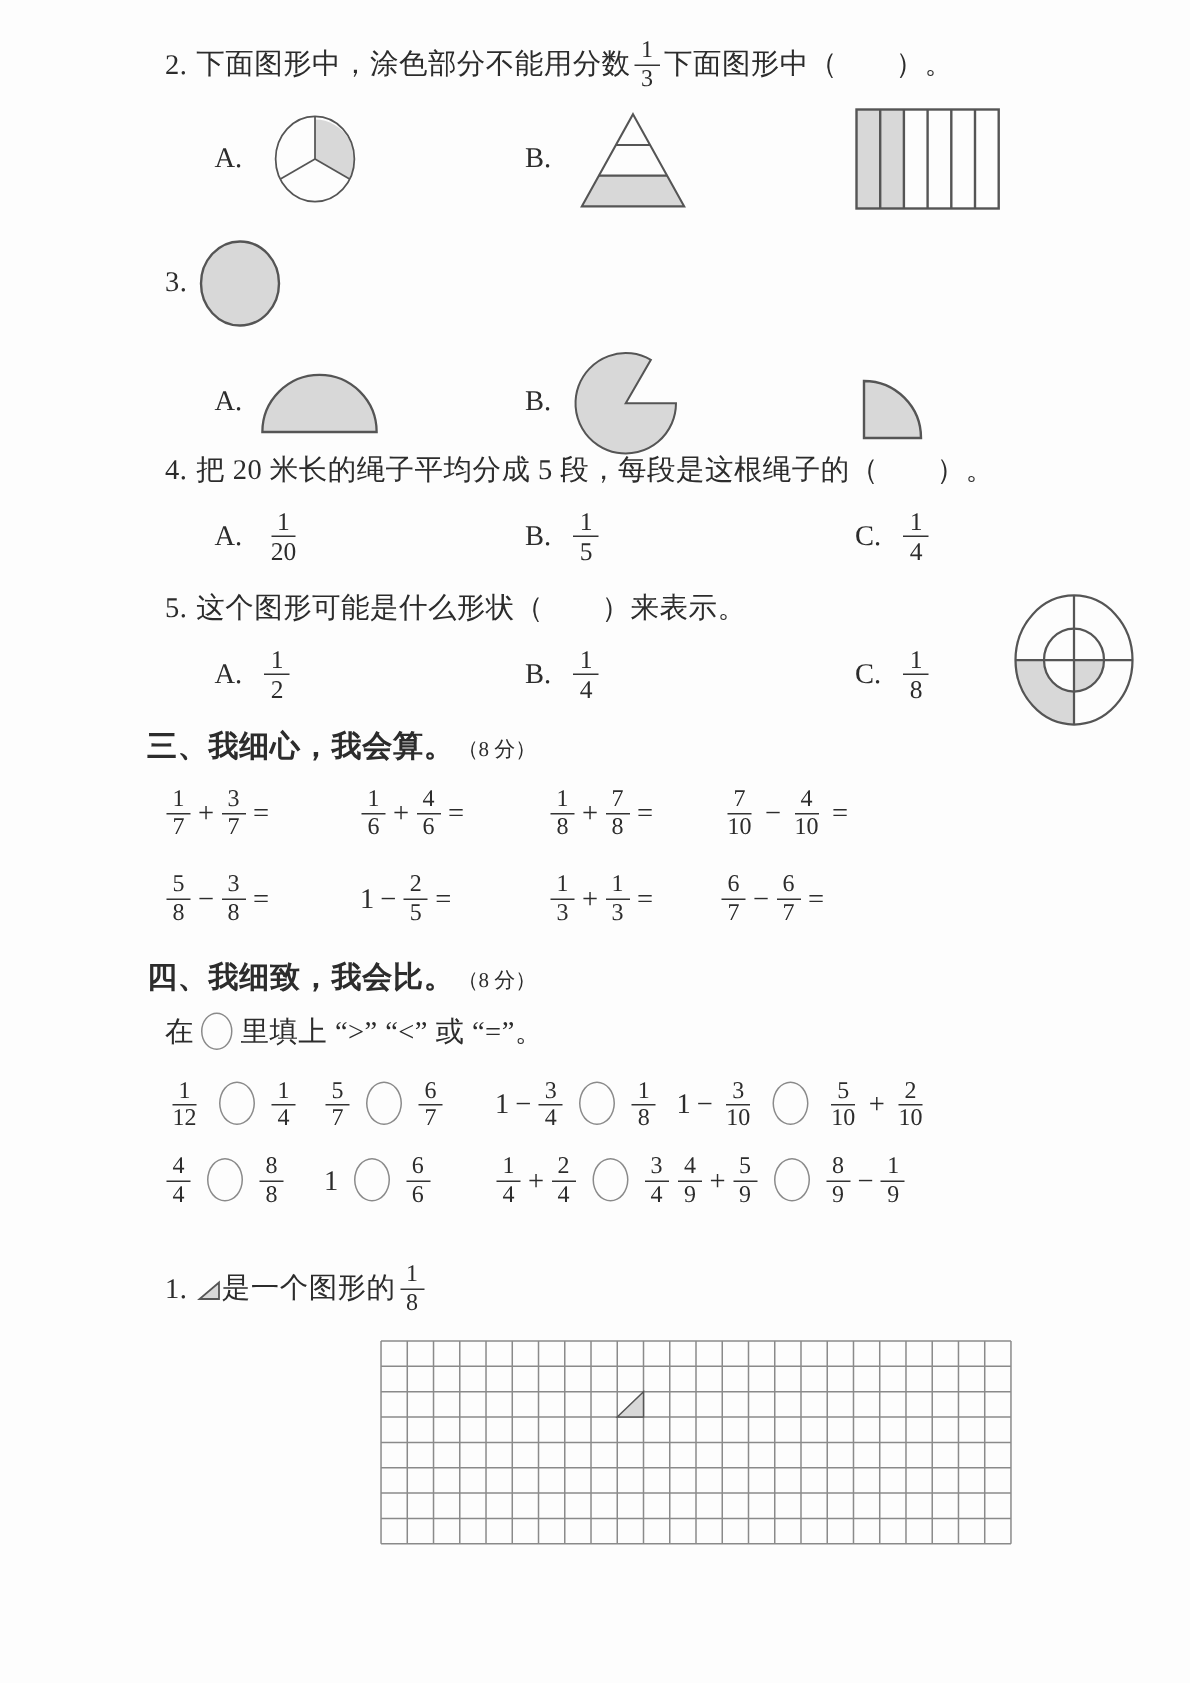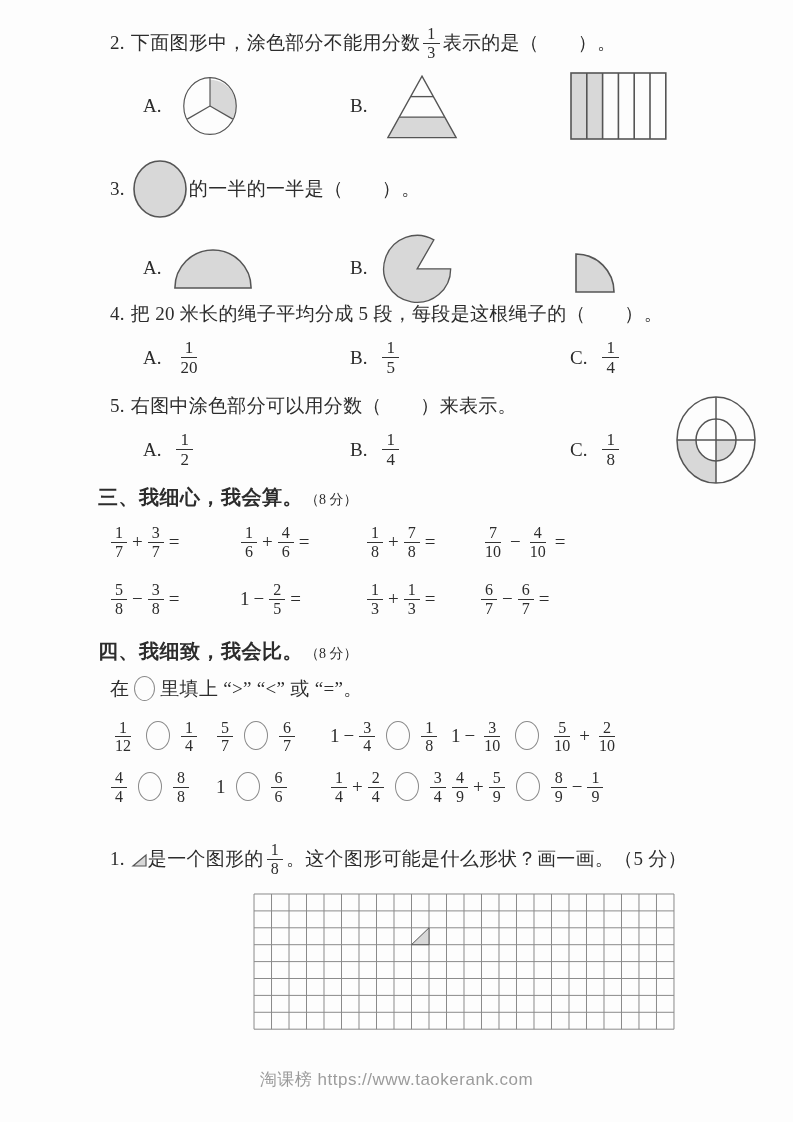--- a/index.html
+++ b/index.html
@@ -54,21 +54,21 @@
 </head>
 <body>
 
 <div class="page">
 
   <section style="top:26px">
     <div class="stem">
       <span class="qnum">2.</span><span>下面图形中，涂色部分不能用分数</span><span class="frac">
           <span class="num">1</span>
           <span class="den">3</span>
-        </span><span>表示的是（　　）。</span>
+        </span><span>下面图形中（　　）。</span>
     </div>
     <div class="opt-row" style="margin-top:8px">
       <div class="opt opt-a">
         <span class="opt-label">A.</span>
         <svg class="fig" width="74" height="70" viewBox="0 0 100 96">
           <path d="M50 48 L50 12 A36 36 0 0 1 81.2 66 Z" fill="#d8d8d8" stroke="none"></path>
           <ellipse cx="50" cy="48" rx="36" ry="39" fill="none" stroke="#555" stroke-width="1.6"></ellipse>
           <line x1="50" y1="48" x2="50" y2="9" stroke="#555" stroke-width="1.6"></line>
           <line x1="50" y1="48" x2="18.8" y2="66" stroke="#555" stroke-width="1.6"></line>
           <line x1="50" y1="48" x2="81.2" y2="66" stroke="#555" stroke-width="1.6"></line>
@@ -96,21 +96,20 @@
       </div>
     </div>
   </section>
 
   <section style="top:160px">
     <div class="stem" style="display:flex;align-items:center;">
       <span class="qnum">3.</span>
       <svg class="inline-svg" width="58" height="58" viewBox="0 0 58 58">
         <ellipse cx="29" cy="29" rx="26" ry="28" fill="#d8d8d8" stroke="#555" stroke-width="1.6"></ellipse>
       </svg>
-      <span>的一半的一半是（　　）。</span>
     </div>
     <div class="opt-row" style="margin-top:14px">
       <div class="opt opt-a">
         <span class="opt-label">A.</span>
         <svg class="fig" width="80" height="44" viewBox="0 0 84 46">
           <path d="M2 44 A40 40 0 0 1 82 44 Z" fill="#d8d8d8" stroke="#555" stroke-width="1.6"></path>
         </svg>
       </div>
       <div class="opt opt-b">
         <span class="opt-label">B.</span>
@@ -150,21 +149,21 @@
         <span class="frac" style="font-size:17px">
             <span class="num">1</span>
             <span class="den">4</span>
           </span>
       </div>
     </div>
   </section>
 
   <section style="top:392px">
     <div class="stem">
-      <span class="qnum">5.</span><span>右图中涂色部分可以用分数（　　）来表示。</span>
+      <span class="qnum">5.</span><span>这个图形可能是什么形状（　　）来表示。</span>
     </div>
     <div class="opt-row" style="margin-top:10px">
       <div class="opt opt-a">
         <span class="opt-label">A.</span>
         <span class="frac" style="font-size:17px">
             <span class="num">1</span>
             <span class="den">2</span>
           </span>
       </div>
       <div class="opt opt-b">
@@ -329,21 +328,21 @@
     </div>
   </section>
 
   <section style="top:828px">
     <div class="stem" style="margin-top:14px">
       <span class="qnum">1.</span><svg class="inline-svg" width="17" height="15" viewBox="0 0 17 15">
           <polygon points="2,13 15,13 15,2" fill="#d8d8d8" stroke="#555" stroke-width="1.2"></polygon>
         </svg><span>是一个图形的</span><span class="frac">
           <span class="num">1</span>
           <span class="den">8</span>
-        </span><span>。这个图形可能是什么形状？画一画。（5 分）</span>
+        </span>
     </div>
     <div class="grid-wrap" style="margin-top:14px">
         <svg width="422" height="137.2" viewBox="-1 -1 422 137.2">
           <line x1="0" y1="0" x2="0" y2="135.2" stroke="#8a8a8a" stroke-width="1"></line>
           <line x1="17.5" y1="0" x2="17.5" y2="135.2" stroke="#8a8a8a" stroke-width="1"></line>
           <line x1="35" y1="0" x2="35" y2="135.2" stroke="#8a8a8a" stroke-width="1"></line>
           <line x1="52.5" y1="0" x2="52.5" y2="135.2" stroke="#8a8a8a" stroke-width="1"></line>
           <line x1="70" y1="0" x2="70" y2="135.2" stroke="#8a8a8a" stroke-width="1"></line>
           <line x1="87.5" y1="0" x2="87.5" y2="135.2" stroke="#8a8a8a" stroke-width="1"></line>
           <line x1="105" y1="0" x2="105" y2="135.2" stroke="#8a8a8a" stroke-width="1"></line>
@@ -372,15 +371,14 @@
           <line x1="0" y1="67.6" x2="420" y2="67.6" stroke="#8a8a8a" stroke-width="1"></line>
           <line x1="0" y1="84.5" x2="420" y2="84.5" stroke="#8a8a8a" stroke-width="1"></line>
           <line x1="0" y1="101.39999999999999" x2="420" y2="101.39999999999999" stroke="#8a8a8a" stroke-width="1"></line>
           <line x1="0" y1="118.29999999999998" x2="420" y2="118.29999999999998" stroke="#8a8a8a" stroke-width="1"></line>
           <line x1="0" y1="135.2" x2="420" y2="135.2" stroke="#8a8a8a" stroke-width="1"></line>
           <polygon points="157.5,50.699999999999996 175,50.699999999999996 175,33.8" fill="#d8d8d8" stroke="#555555" stroke-width="1"></polygon>
         </svg>
       </div>
   </section>
 
-  <div class="footer">淘课榜 https://www.taokerank.com</div>
 
 </div>
 
 </body></html>

